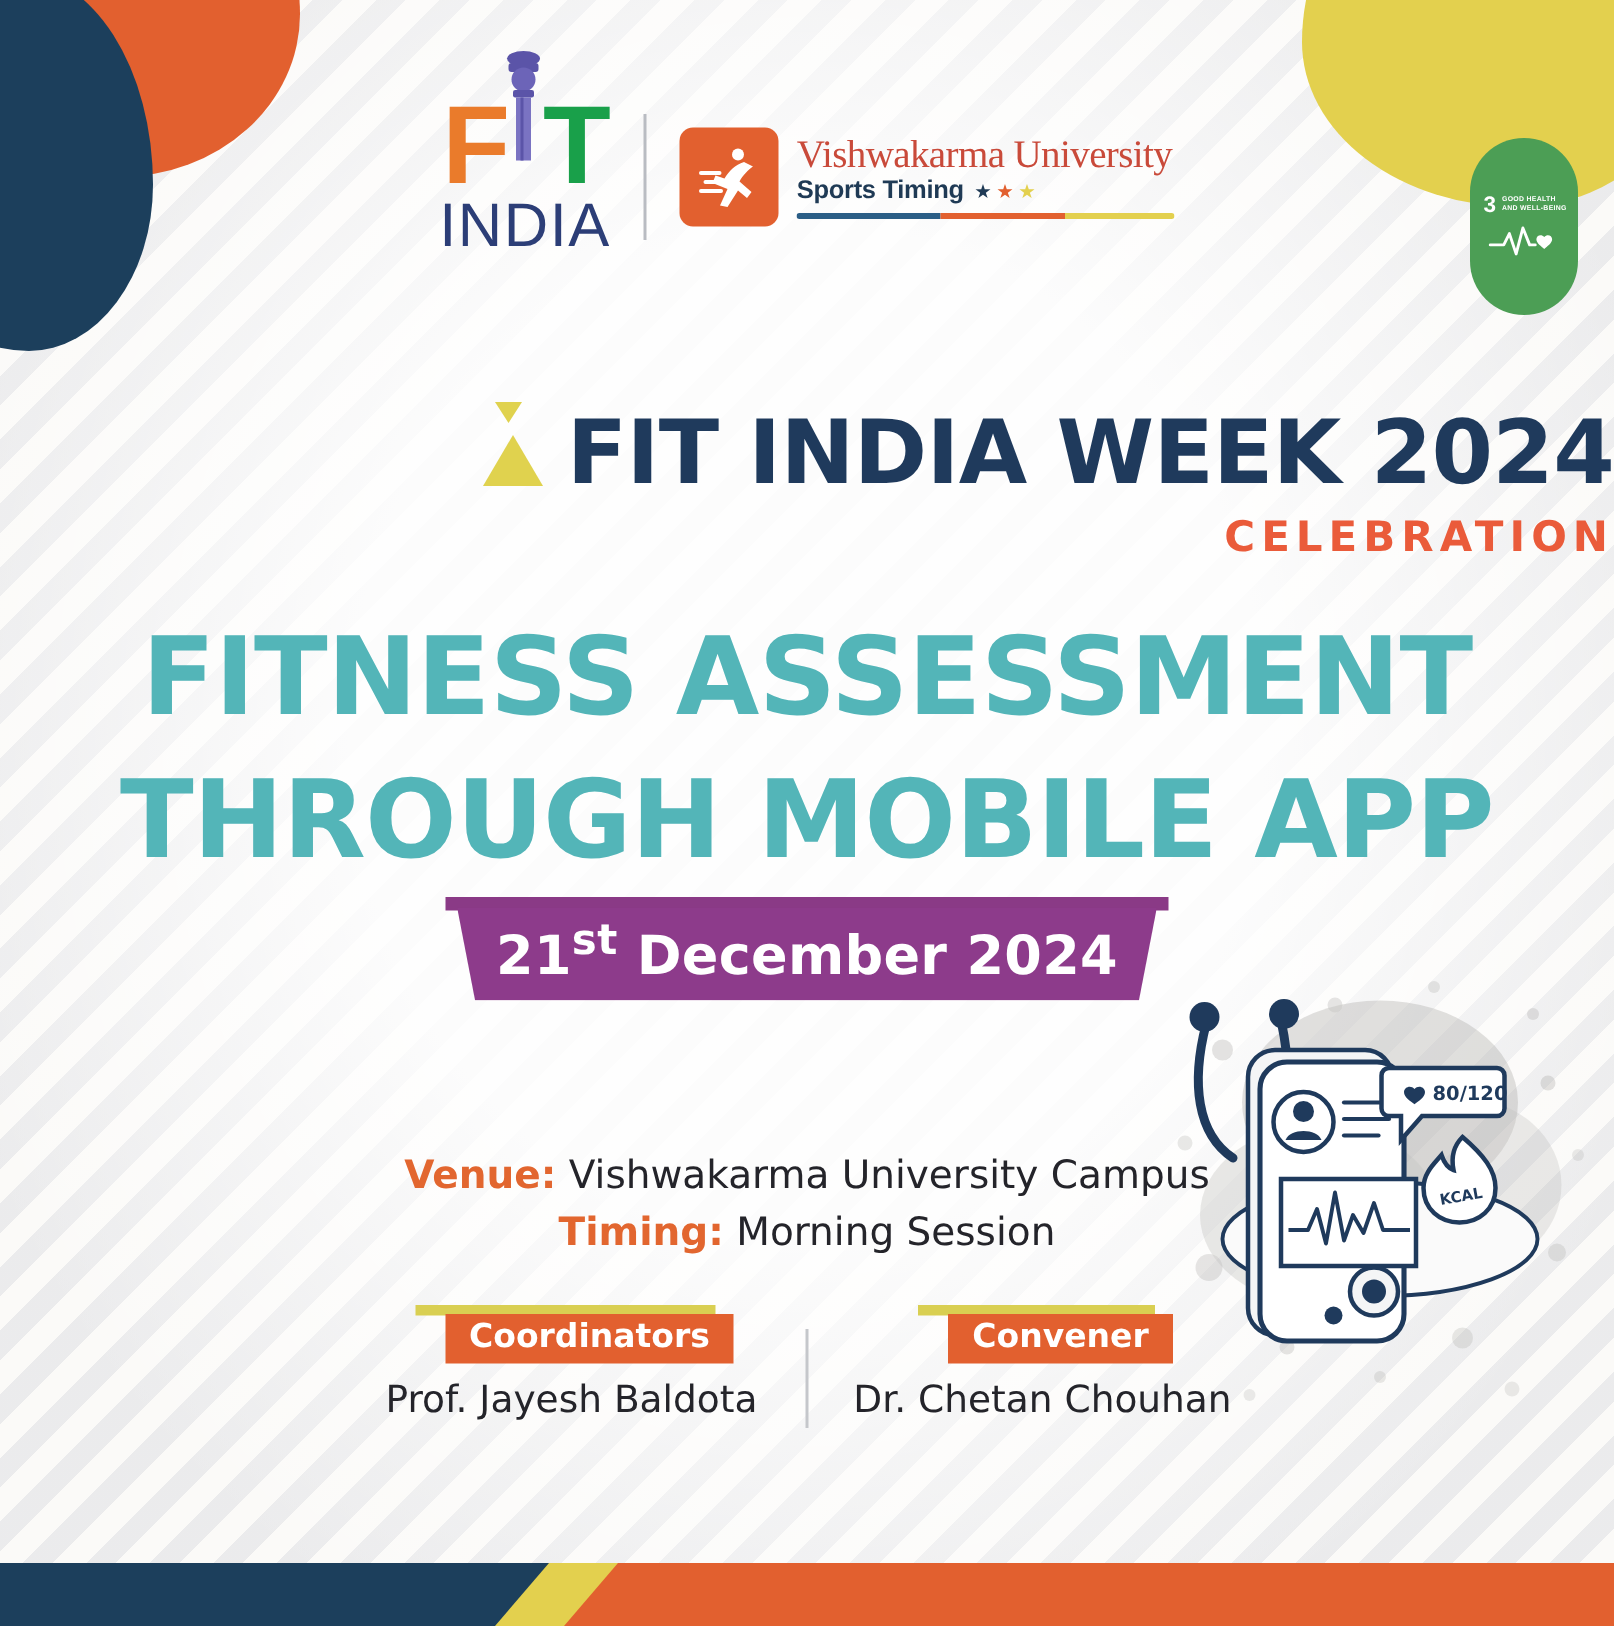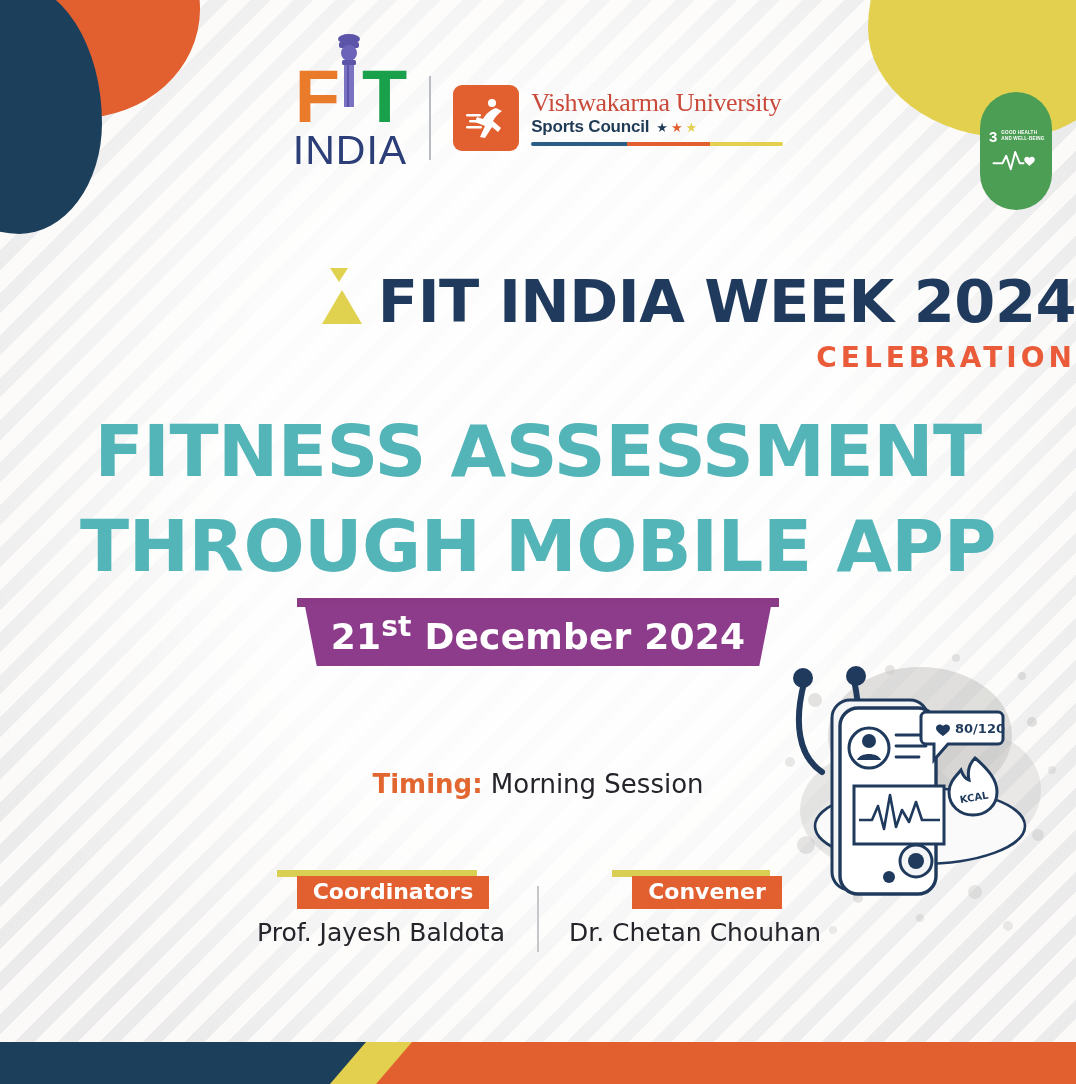--- a/index.html
+++ b/index.html
@@ -227,21 +227,21 @@
           <circle cx="30" cy="9" r="4" fill="#fff"></circle>
           <path d="M34 14 C28 16 24 20 21 25 L15 23 L13 28 L23 32 L18 43 L23 44 L30 33 L36 38 L39 34 L31 27 C33 23 37 19 40 17 Z" fill="#fff"></path>
           <rect x="4" y="20" width="15" height="2.6" rx="1.3" fill="#fff"></rect>
           <rect x="7" y="26" width="13" height="2.6" rx="1.3" fill="#fff"></rect>
           <rect x="4" y="32" width="16" height="2.6" rx="1.3" fill="#fff"></rect>
         </svg>
       </div>
       <div class="vu-text">
         <div class="vu-name">Vishwakarma University</div>
         <div class="vu-sub-row">
-          <span class="vu-sub">Sports Council</span>
+          <span class="vu-sub">Sports Timing</span>
           <span class="vu-stars">
             <span class="st1">★</span>
             <span class="st2">★</span>
             <span class="st3">★</span>
           </span>
         </div>
         <div class="vu-bar">
           <i class="vb1"></i>
             <i class="vb2"></i>
             <i class="vb3"></i>
@@ -267,20 +267,23 @@
   </div>
 
   <div class="ribbon-wrap">
     <div class="ribbon-outer">
       <div class="ribbon-tail"></div>
       <div class="ribbon"><span>21</span><sup>st</sup><span> December 2024</span></div>
     </div>
   </div>
 
   <div class="venue-block">
+    <div>
+      <span class="lbl">Venue:</span><span> Vishwakarma University Campus</span>
+    </div>
     <div>
       <span class="lbl">Timing:</span><span> Morning Session</span>
     </div>
   </div>
 
   <div class="credits">
     <div class="credit-col">
       <div class="chip-wrap">
         <div class="chip-accent"></div>
         <div class="chip">Coordinators</div>

